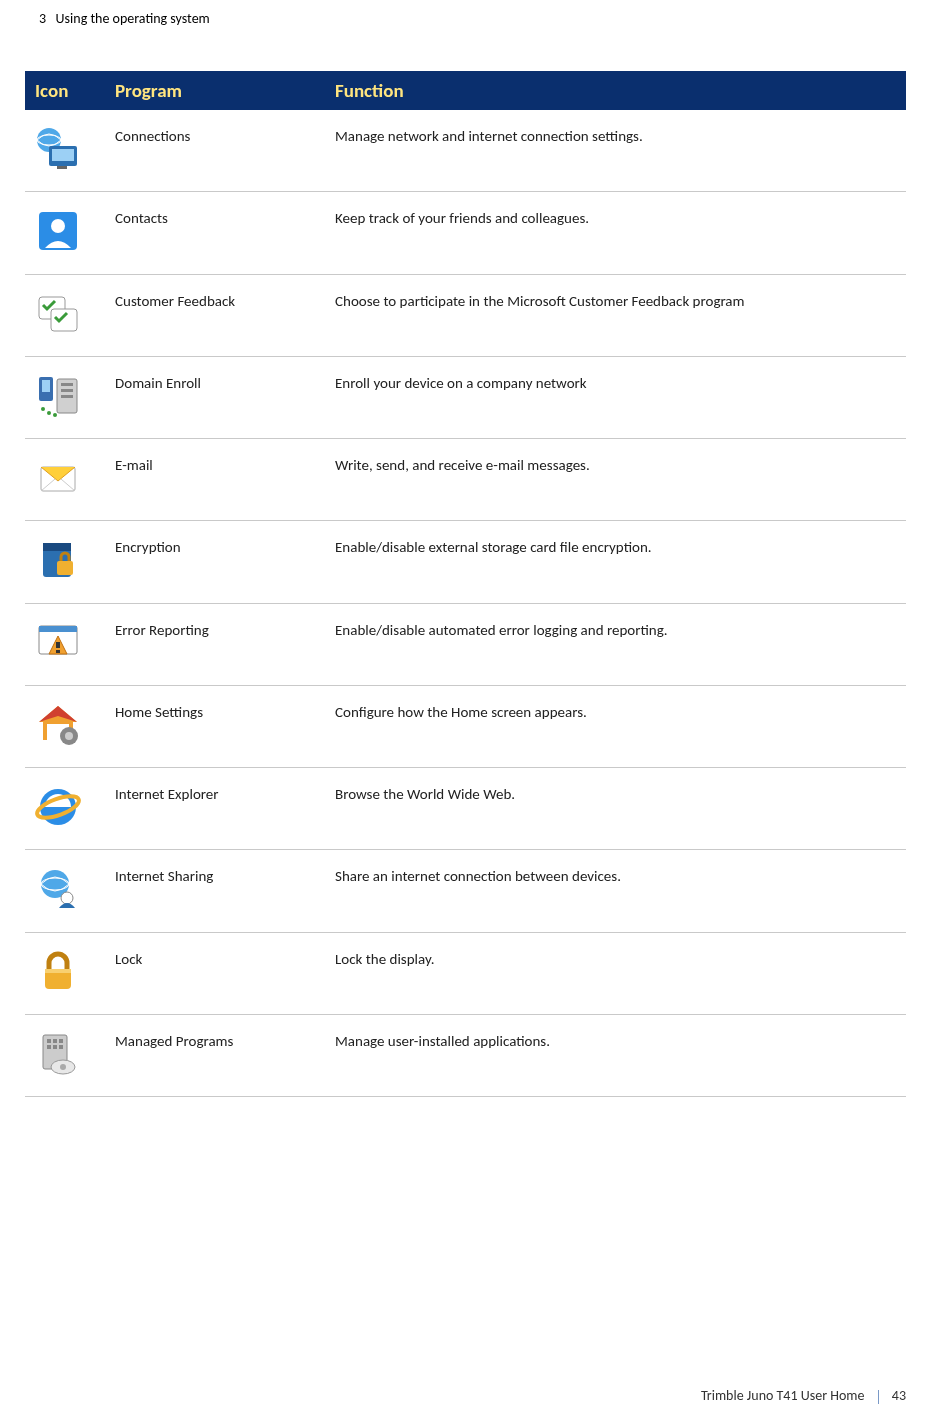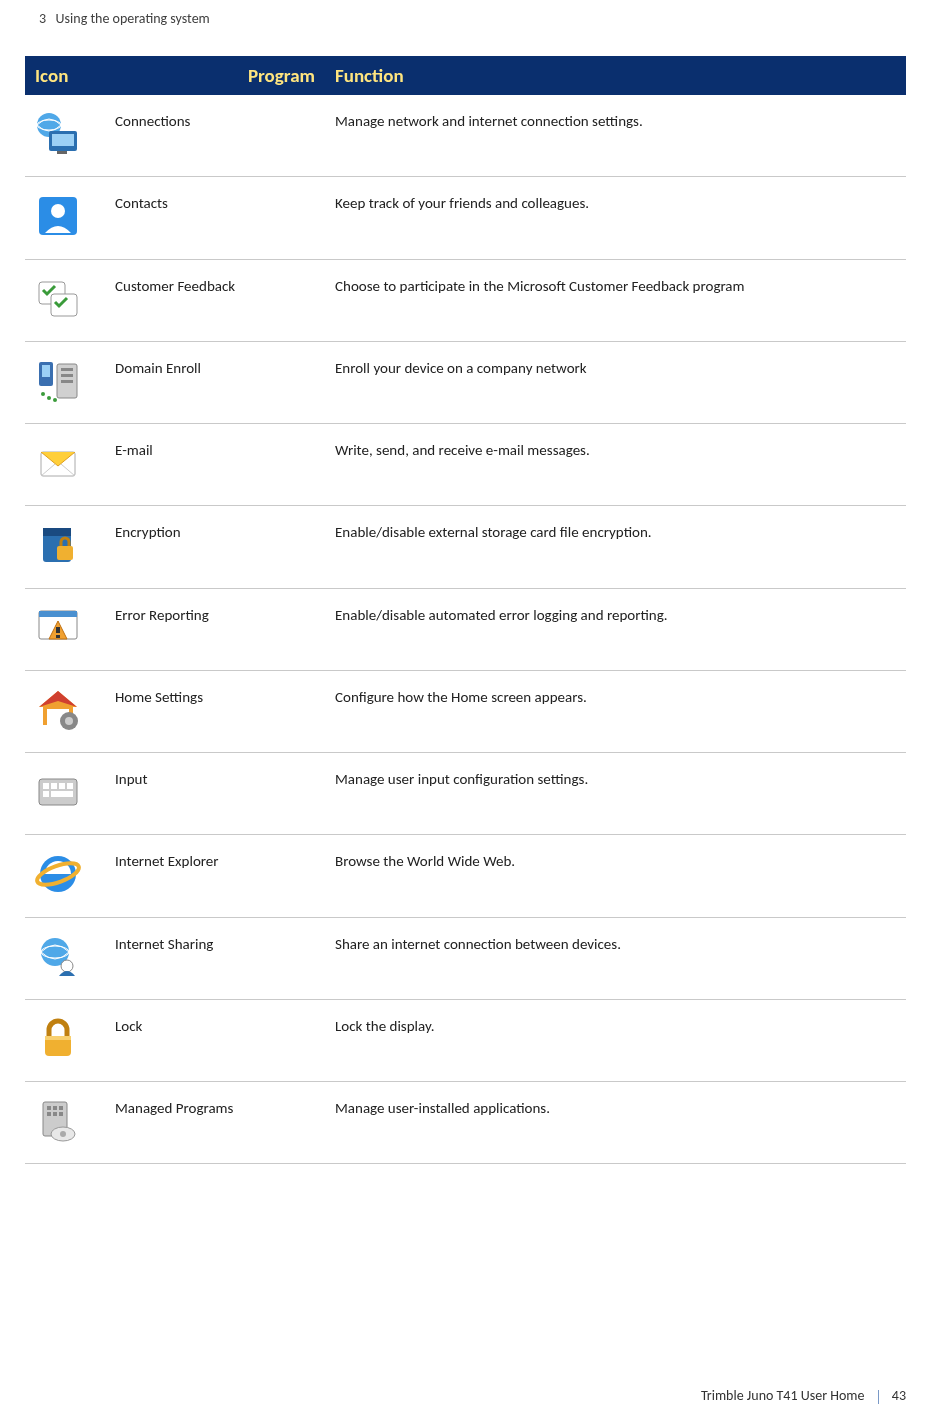--- a/index.html
+++ b/index.html
@@ -7,42 +7,42 @@
       font-family: Calibri, 'Segoe UI', Arial, sans-serif;
       background: #fff;
       color: #222;
       width: 931px;
       height: 1428px;
       position: relative;
       padding: 10px 25px 0 25px;
     }
     .page-header-line {
       font-size: 14px;
-      color: #404040;
+      color: #000000;
       padding-left: 14px;
-      margin-bottom: 29px;
+      margin-bottom: 44px;
     }
     table.programs {
       width: 100%;
       border-collapse: collapse;
       table-layout: fixed;
     }
     table.programs thead tr {
       background: #0a2f6e;
     }
     table.programs thead th {
       text-align: left;
       color: #fff;
       font-weight: bold;
       font-size: 19px;
       padding: 8px 10px;
       margin-left: 27px;
     }
     table.programs thead th.icon-col { width: 80px; color:#ffe57f; }
-    table.programs thead th.prog-col { width: 220px; color:#ffe57f;text-align:right; }
+    table.programs thead th.prog-col { width: 220px; color:#ffe57f; }
     table.programs thead th.func-col { color:#ffe57f; }
     table.programs thead th { color:#ffcf3a; }
     table.programs tbody td {
       vertical-align: top;
       padding: 16px 10px 14px 10px;
       border-bottom: 1px solid #c9c9c9;
       font-size: 15px;
       line-height: 1.35;
       color: #222;
     }
@@ -167,33 +167,20 @@
               <rect x="12" y="22" width="22" height="16" fill="#fff"></rect>
               <path d="M23 4 L42 20 L23 14 L4 20 z" fill="#d04030"></path>
               <circle cx="34" cy="34" r="9" fill="#888"></circle>
               <circle cx="34" cy="34" r="4" fill="#ccc"></circle>
             </svg></span></td>
         <td>Home Settings</td>
         <td>Configure how the Home screen appears.</td>
       </tr>
       <tr>
         <td class="icon-cell"><span class="icon-box"><svg viewBox="0 0 46 46">
-              <rect x="4" y="10" width="38" height="26" rx="3" fill="#ccc" stroke="#888"></rect>
-              <rect x="8" y="14" width="6" height="6" fill="#fff"></rect>
-              <rect x="16" y="14" width="6" height="6" fill="#fff"></rect>
-              <rect x="24" y="14" width="6" height="6" fill="#fff"></rect>
-              <rect x="32" y="14" width="6" height="6" fill="#fff"></rect>
-              <rect x="8" y="22" width="6" height="6" fill="#fff"></rect>
-              <rect x="16" y="22" width="22" height="6" fill="#fff"></rect>
-            </svg></span></td>
-        <td>Input</td>
-        <td>Manage user input configuration settings.</td>
-      </tr>
-      <tr>
-        <td class="icon-cell"><span class="icon-box"><svg viewBox="0 0 46 46">
               <circle cx="23" cy="23" r="18" fill="#2b8de6"></circle>
               <path d="M10 23 a13 13 0 0 1 26 0 h-26" fill="#fff"></path>
               <ellipse cx="23" cy="23" rx="22" ry="8" fill="none" stroke="#f0b030" stroke-width="4" transform="rotate(-20 23 23)"></ellipse>
             </svg></span></td>
         <td>Internet Explorer</td>
         <td>Browse the World Wide Web.</td>
       </tr>
       <tr>
         <td class="icon-cell"><span class="icon-box"><svg viewBox="0 0 46 46">
               <circle cx="20" cy="18" r="14" fill="#4fa8e8"></circle>

